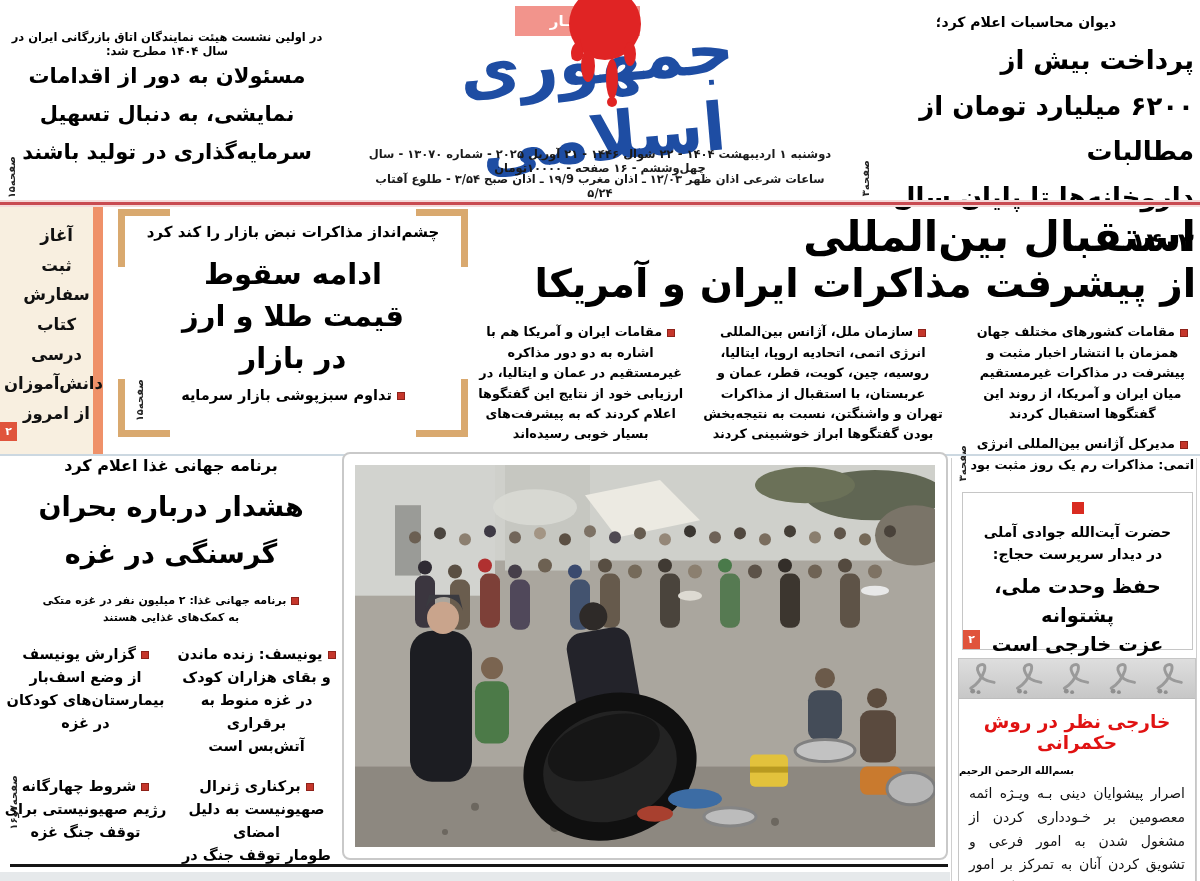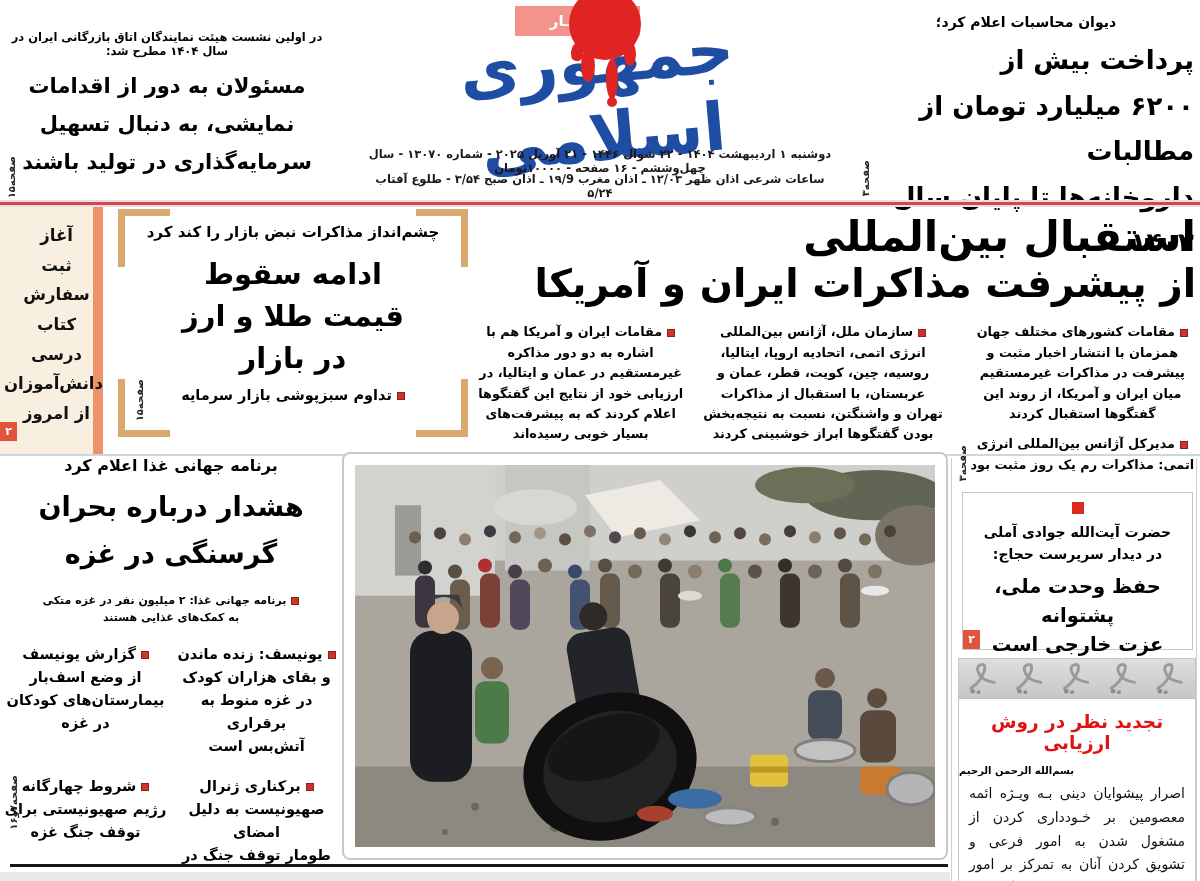--- a/index.html
+++ b/index.html
@@ -16,21 +16,21 @@
 
   
   .badge { position:absolute; left:0; width:17px; height:19px; background:#e0543c; color:#fff; font-size:11px; font-weight:bold; text-align:center; line-height:19px; }
 
   
   .top-right { top:14px; right:6px; width:336px; height:186px; }
   .top-right .kicker { font-size:14px; font-weight:bold; text-align:center; }
   .top-right .head { font-size:26px; font-weight:bold; line-height:1.75; margin-top:8px; }
   .top-left { top:30px; left:4px; width:326px; height:170px; }
   .top-left .kicker { font-size:11.5px; font-weight:bold; text-align:center; }
-  .top-left .head { font-size:21px; font-weight:bold; text-align:center; line-height:1.8; margin-top:10px; }
+  .top-left .head { font-size:21px; font-weight:bold; text-align:center; line-height:1.8; }
 
   .logo-wrap { top:0; left:360px; width:480px; height:205px; text-align:center; }
   .ribbon { position:absolute; top:6px; left:155px; width:125px; height:30px; background:#f2948c; color:#fff; font-weight:bold; font-size:15px; line-height:30px; text-align:center; }
   .logo-text { position:absolute; top:22px; left:0; width:100%; font-size:66px; font-weight:bold; color:#1e4da3; transform:rotate(-5deg); letter-spacing:-2px; }
   .splash { position:absolute; top:-6px; left:180px; width:130px; height:125px; }
   .dateline1 { position:absolute; top:147px; left:5px; width:470px; font-size:11.5px; font-weight:bold; text-align:center; color:#1a1a1a; }
   .dateline2 { position:absolute; top:172px; left:5px; width:470px; font-size:11.5px; font-weight:bold; text-align:center; color:#1a1a1a; letter-spacing:1px; }
 
   .red-rule { top:202px; left:0; width:1200px; height:3px; background:#c94b52; box-shadow:0 2px 0 #f4dada, 0 -2px 0 #f4dada; }
 
@@ -341,19 +341,19 @@
               <circle cx="12" cy="34" r="2" fill="#8f8f8f"></circle>
           </g>
         </defs>
         <use href="#curl" x="6" y="0"></use>
           <use href="#curl" x="54" y="0"></use>
           <use href="#curl" x="102" y="0"></use>
           <use href="#curl" x="150" y="0"></use>
           <use href="#curl" x="198" y="0"></use>
       </svg>
     </div>
-    <div class="head">تجدید نظر در روش ارزیابی</div>
+    <div class="head">خارجی نظر در روش حکمرانی</div>
     <div class="basmala">بسم‌الله الرحمن الرحیم</div>
     <div class="para">اصرار پیشوایان دینی بـه ویـژه ائمه معصومین بر خـودداری کردن از مشغول شدن به امور فرعی و تشویق کردن آنان به تمرکز بر امور اصلی، اهمیت زیادی برای جلوگیری از عقب‌ماندگی جامعه و کمک به پیشرفت همه‌جانبه ملت‌ها دارد.</div>
 
   </div>
 
 </div>
 
 </body></html>

